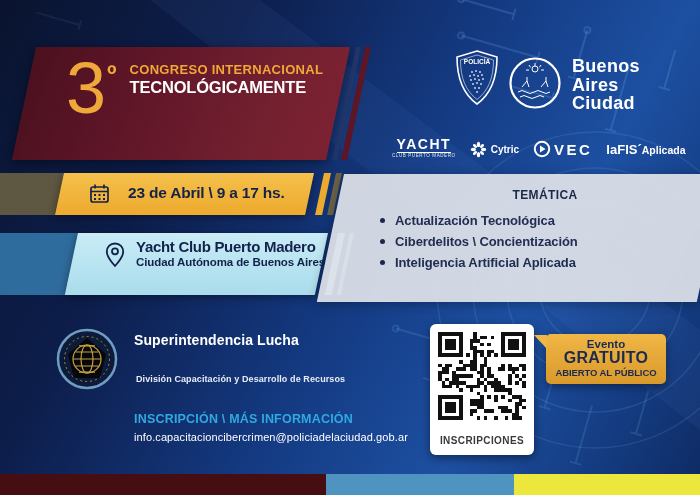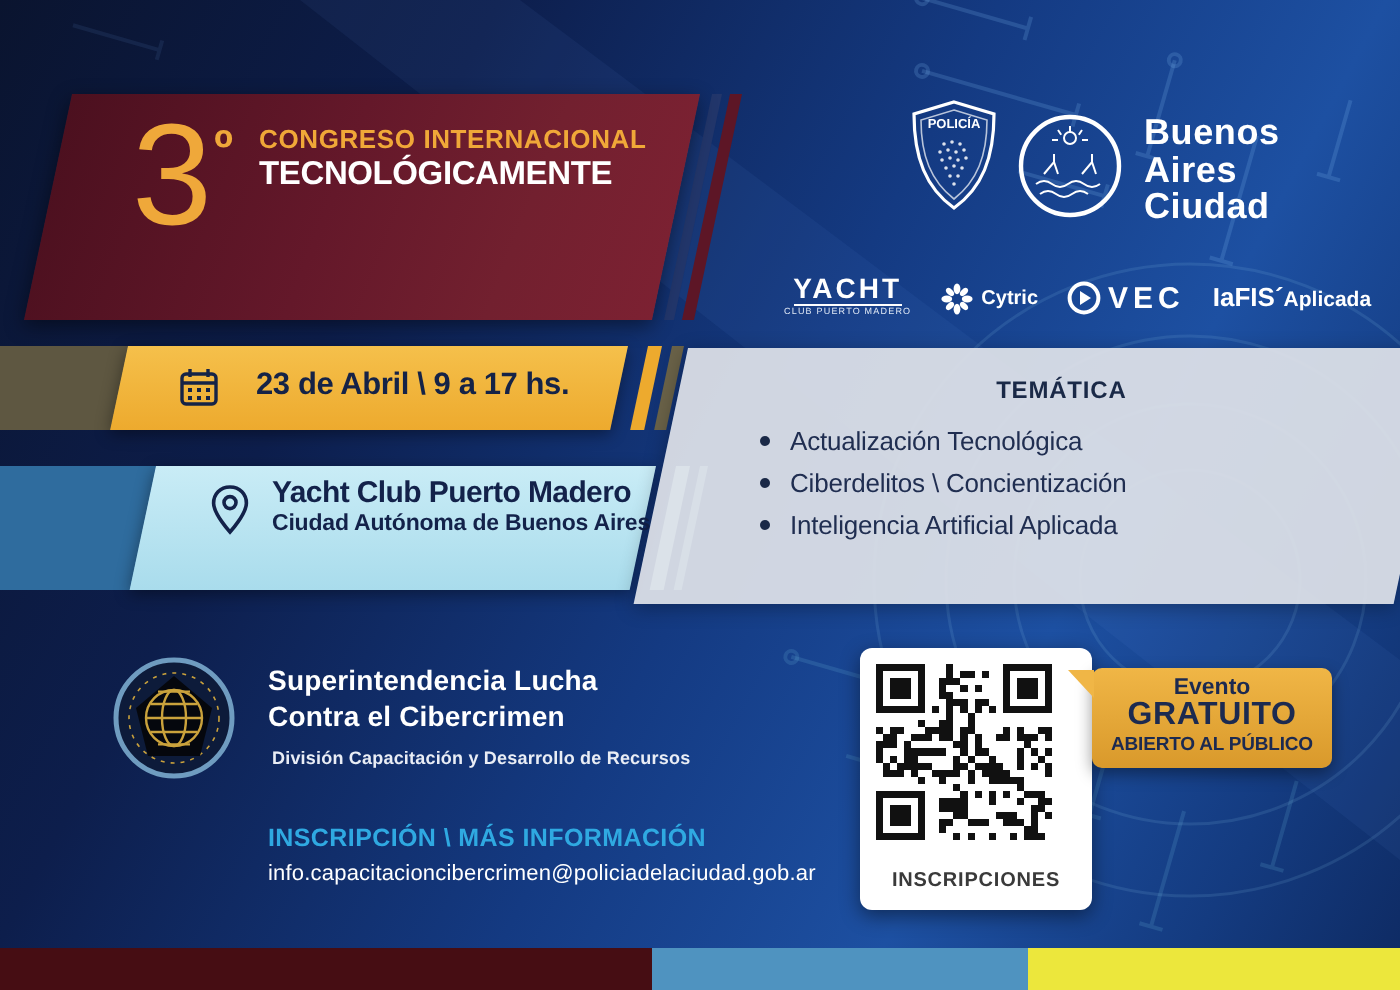--- a/index.html
+++ b/index.html
@@ -57,31 +57,31 @@
   .loc-addr{font-size:11.5px;font-weight:700;letter-spacing:-.1px;line-height:1.3;}
 
   
   .tema-panel{left:344px;top:174px;width:380px;height:128px;background:rgba(223,226,232,.93);
     box-shadow:0 2px 10px rgba(0,0,0,.3);}
   .tema-content{left:380px;top:188px;color:#1a2947;}
   .tema-heading{font-size:12px;font-weight:700;letter-spacing:.4px;text-align:right;}
   .tema-list{margin-top:11px;}
   .tema-item{display:flex;align-items:center;margin-bottom:6px;}
   .tema-dot{width:5px;height:5px;border-radius:50%;background:#1a2947;margin-right:10px;flex:0 0 auto;}
-  .tema-label{font-size:13px;font-weight:400;letter-spacing:-.1px;color:#202e51;}
+  .tema-label{font-size:13px;font-weight:700;letter-spacing:-.1px;color:#202e51;}
 
   
   .org-text{left:134px;top:331px;color:#fff;}
   .org-line{font-size:14px;font-weight:700;line-height:1.3;letter-spacing:.1px;}
   .org-division{left:136px;top:374px;color:#e9edf5;font-size:9px;font-weight:700;letter-spacing:.1px;}
   .insc-heading{left:134px;top:412px;color:#2fa9e1;font-size:12.5px;font-weight:700;letter-spacing:.2px;}
   .insc-email{left:134px;top:431px;color:#fff;font-size:11px;font-weight:400;letter-spacing:.1px;}
 
   
-  .qr-card{left:430px;top:324px;width:116px;height:131px;background:#fff;border-radius:6px;
+  .qr-card{left:430px;top:324px;width:104px;height:131px;background:#fff;border-radius:6px;
     box-shadow:0 3px 10px rgba(0,0,0,.45);}
   .qr-svg{position:absolute;left:8px;top:8px;width:88px;height:88px;}
   .qr-label{position:absolute;left:0;bottom:9px;width:100%;text-align:center;
     color:#3a3a3a;font-size:10px;font-weight:700;letter-spacing:.4px;}
 
   
   .event-badge{left:546px;top:334px;width:120px;height:50px;border-radius:5px;
     background:linear-gradient(#f0b646,#d9992b);color:#1c2a50;text-align:center;
     box-shadow:0 3px 8px rgba(0,0,0,.4);}
   .badge-tail{position:absolute;left:-12px;top:1px;width:13px;height:14px;background:#f0b646;
@@ -268,21 +268,20 @@
     <circle cx="31" cy="31" r="22.5" fill="none" stroke="#caa23c" stroke-width=".8" stroke-dasharray="2 3"></circle>
     <polygon points="31,10 50,26 44,50 18,50 12,26" fill="#05070d"></polygon>
     <g fill="none" stroke="#caa23c" stroke-width="1.2">
       <circle cx="31" cy="31" r="14"></circle>
       <ellipse cx="31" cy="31" rx="6" ry="14"></ellipse>
       <path d="M17 31 h28 M19.5 24 h23 M19.5 38 h23 M23 17.8 h16 M23 44.2 h16"></path>
     </g>
   </svg>
   <div class="abs org-text">
     <div class="org-line">Superintendencia Lucha</div>
-    <div class="org-line">Contra el Cibercrimen</div>
   </div>
   <div class="abs org-division">División Capacitación y Desarrollo de Recursos</div>
 
   <div class="abs insc-heading">INSCRIPCIÓN \ MÁS INFORMACIÓN</div>
   <div class="abs insc-email">info.capacitacioncibercrimen@policiadelaciudad.gob.ar</div>
 
   <div class="abs qr-card">
     <svg class="qr-svg" viewBox="0 0 25 25" shape-rendering="crispEdges" fill="#111">
         <rect x="0" y="0" width="7" height="7"></rect>
         <rect x="1" y="1" width="5" height="5" fill="#fff"></rect>

